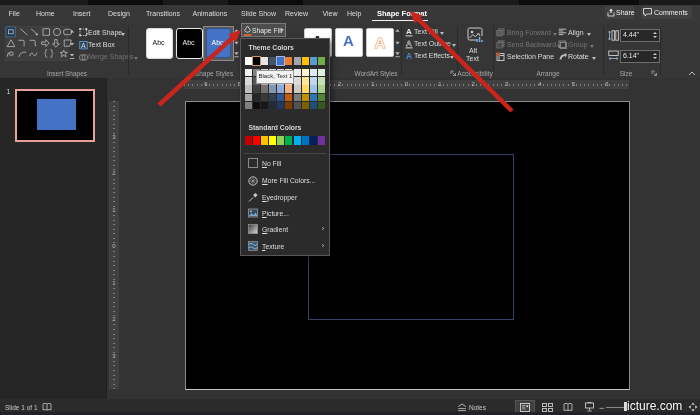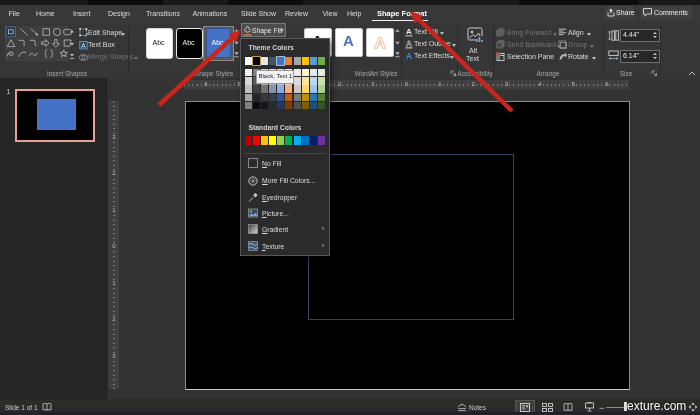--- a/index.html
+++ b/index.html
@@ -341,21 +341,21 @@
     <svg class="abs" style="left:563px;top:3.5px" width="10" height="9" viewBox="0 0 10 9">
         <path d="M5 1 C4 0.3 2 0.3 1 0.9 V7.5 C2 6.9 4 6.9 5 7.7 C6 6.9 8 6.9 9 7.5 V0.9 C8 0.3 6 0.3 5 1 Z M5 1 V7.7" fill="none" stroke="#c9c9c9" stroke-width="0.8"></path>
       </svg>
     <svg class="abs" style="left:585px;top:3px" width="9" height="10" viewBox="0 0 9 10">
         <rect x="0.5" y="1" width="8" height="5" fill="none" stroke="#c9c9c9" stroke-width="0.9"></rect>
         <path d="M4.5 6 v2 M2.5 9 h4 M2.5 0.5 h4" stroke="#c9c9c9" stroke-width="0.9"></path>
       </svg>
     <span class="stxt" style="left:599px;top:3.5px;font-size:9px">−</span>
     <div class="abs" style="left:606px;top:7.5px;width:20px;height:1px;background:#8a8a8a"></div>
     <div class="abs" style="left:623.5px;top:3px;width:3px;height:9px;background:#e0e0e0"></div>
-    <span class="t" style="left:627px;top:-0.5px;font-size:12px;color:#fdfdfd;text-shadow:0 0 2px #000,0.5px 0.5px 0 #333;letter-spacing:0px">exture.com</span>
+    <span class="t" style="left:627px;top:-0.5px;font-size:12px;color:#fdfdfd;text-shadow:0 0 2px #000,0.5px 0.5px 0 #333;letter-spacing:0px">icture.com</span>
     <svg class="abs" style="left:688px;top:3px" width="10" height="10" viewBox="0 0 10 10">
         <path d="M5 0.5 L6.8 2.8 H3.2 Z M5 9.5 L6.8 7.2 H3.2 Z M0.5 5 L2.8 3.2 V6.8 Z M9.5 5 L7.2 3.2 V6.8 Z" fill="#c9c9c9"></path>
       </svg>
   </div>
   <div id="statusdark" class="abs"></div>
   <div id="dropdown" class="abs">
     <span class="ddhead" style="left:7.5px;top:5px">Theme Colors</span>
     <div class="sw" style="left:4.20px;top:18.5px;height:8px;background:#FFFFFF"></div>
     <div class="sw" style="left:12.25px;top:18.5px;height:8px;background:#000000;outline:1px solid #cf9a50"></div>
     <div class="sw" style="left:20.30px;top:18.5px;height:8px;background:#E7E6E6"></div>

